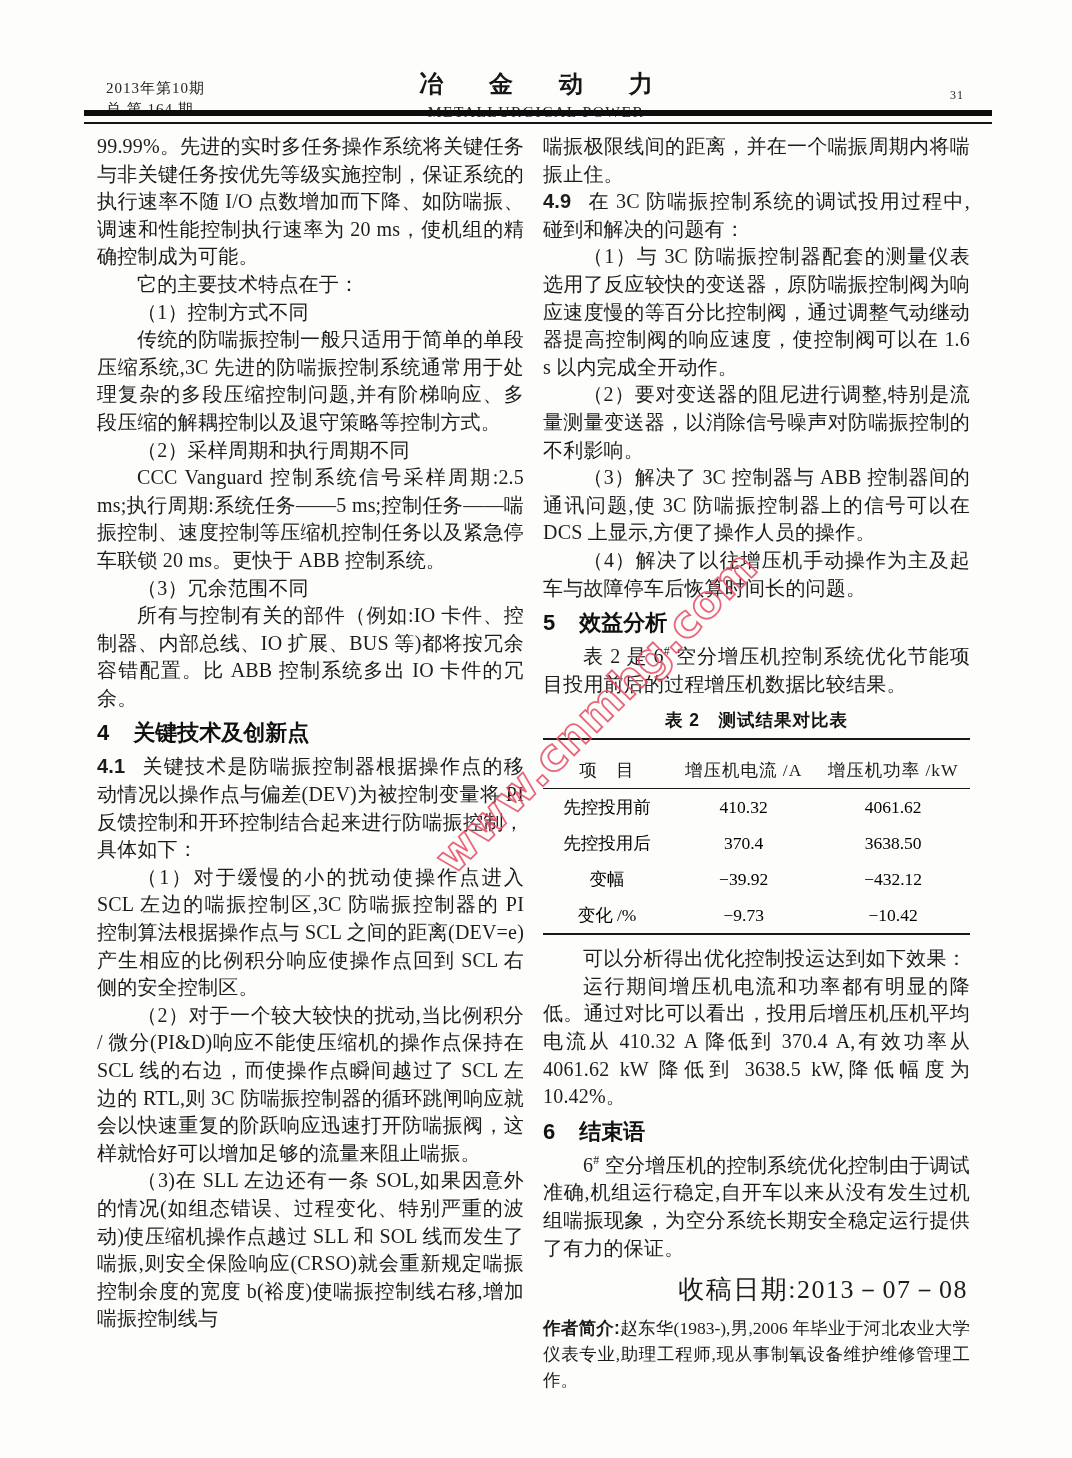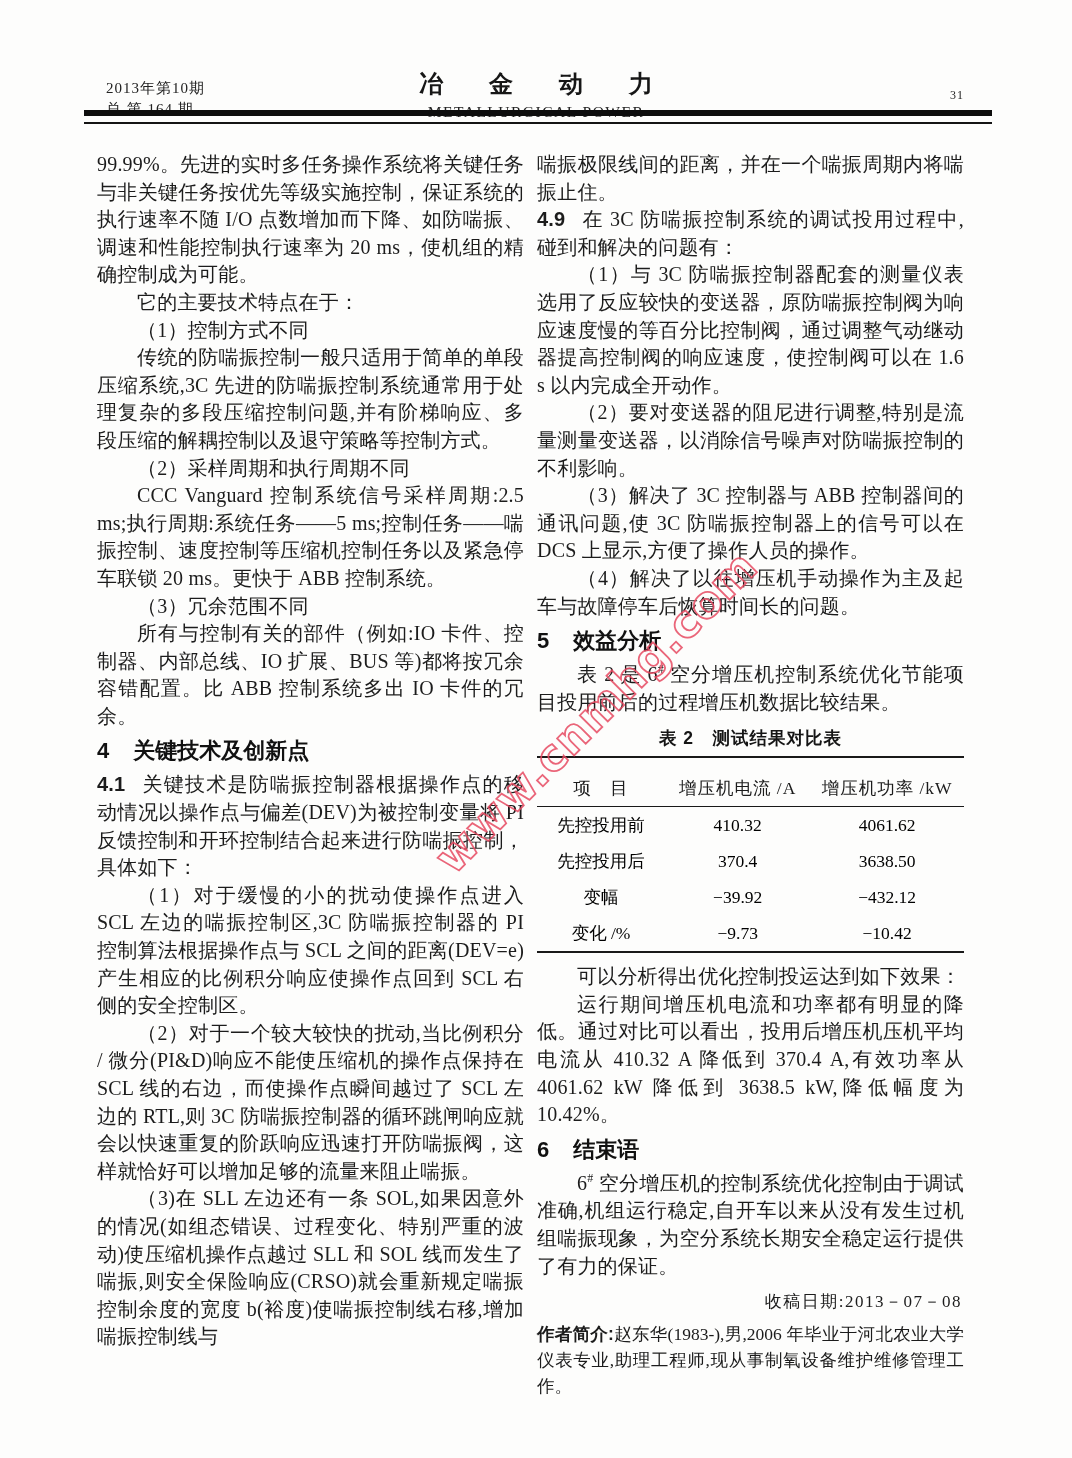--- a/index.html
+++ b/index.html
@@ -42,22 +42,22 @@
     position: absolute; left: 84px; right: 80px; top: 110px;
     height: 6px; background: #0d0d0d;
   }
   .rule-thin {
     position: absolute; left: 84px; right: 80px; top: 122px;
     height: 2px; background: #141414;
   }
 
   
   .columns {
-    position: absolute; left: 97px; top: 151px; width: 883px;
-    display: flex; gap: 13px; align-items: flex-start;
+    position: absolute; left: 97px; top: 133px; width: 883px;
+    display: flex; gap: 19px; align-items: flex-start;
   }
   .column { width: 427px; }
 
   p.body {
     font-size: 20px; line-height: 27.6px;
     text-align: justify; letter-spacing: 0.2px;
     color: #1c1c1c;
   }
   p.ind { text-indent: 2em; }
   p.flush { text-indent: 0; }
@@ -95,21 +95,21 @@
   table.results td {
     font-size: 17.5px; color: #000000;
     padding: 6px 2px; text-align: center;
   }
   table.results .col-item { width: 30%; }
   table.results .col-a { width: 34%; }
   table.results .col-kw { width: 36%; }
 
   
   .received {
-    font-size: 17px; text-align: right; letter-spacing: 1.5px;
+    font-size: 26px; text-align: right; letter-spacing: 1.5px;
     margin-top: 10px; color: #1c1c1c; padding-right: 2px;
   }
   .author-bio {
     font-size: 17.5px; line-height: 26px; text-align: justify;
     margin-top: 8px; color: #1c1c1c;
   }
   .author-bio b.bio-label {
     font-family: "Liberation Sans", "DejaVu Sans", sans-serif;
     font-weight: bold;
   }

